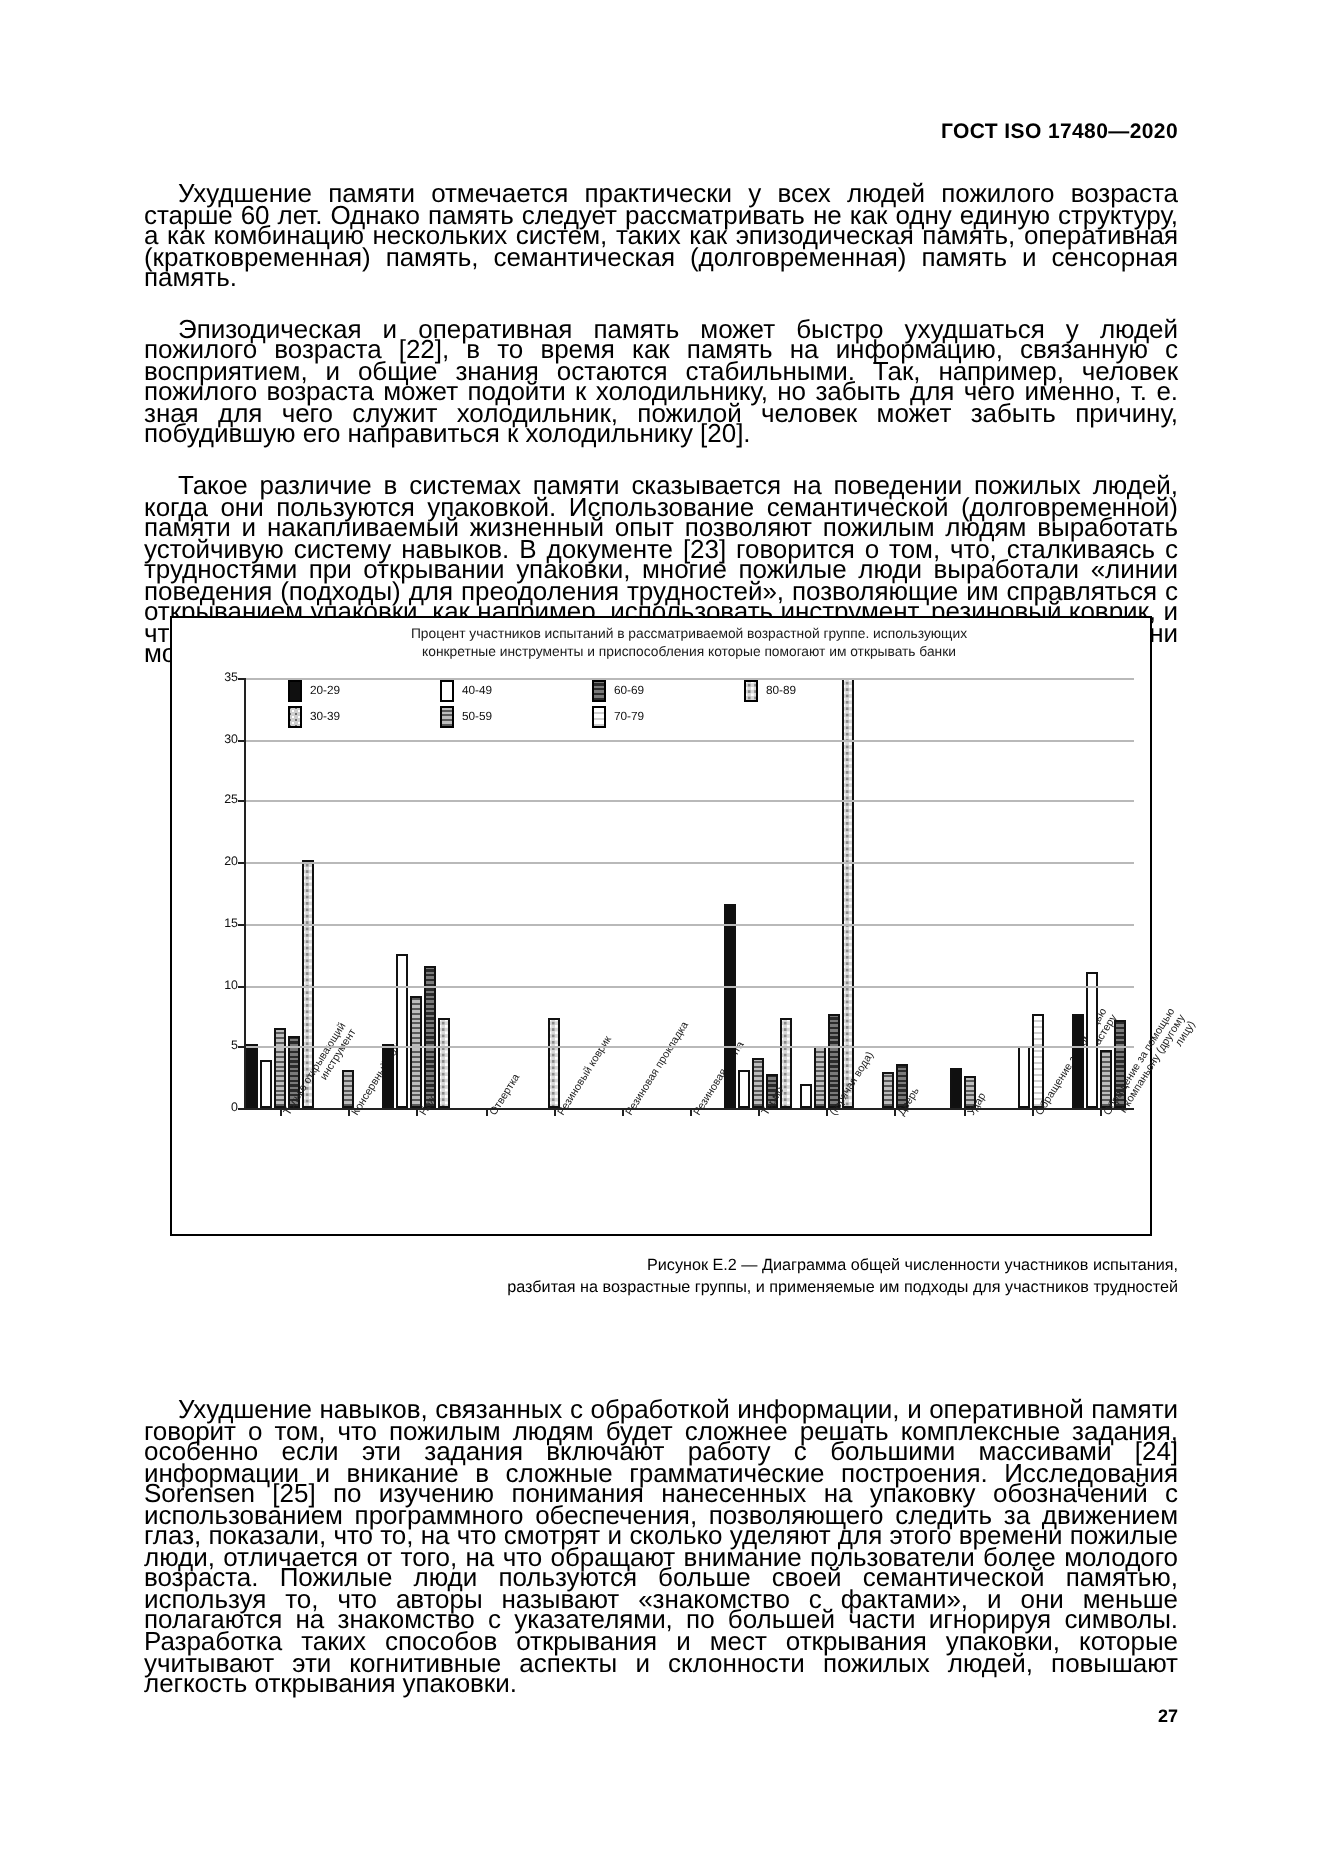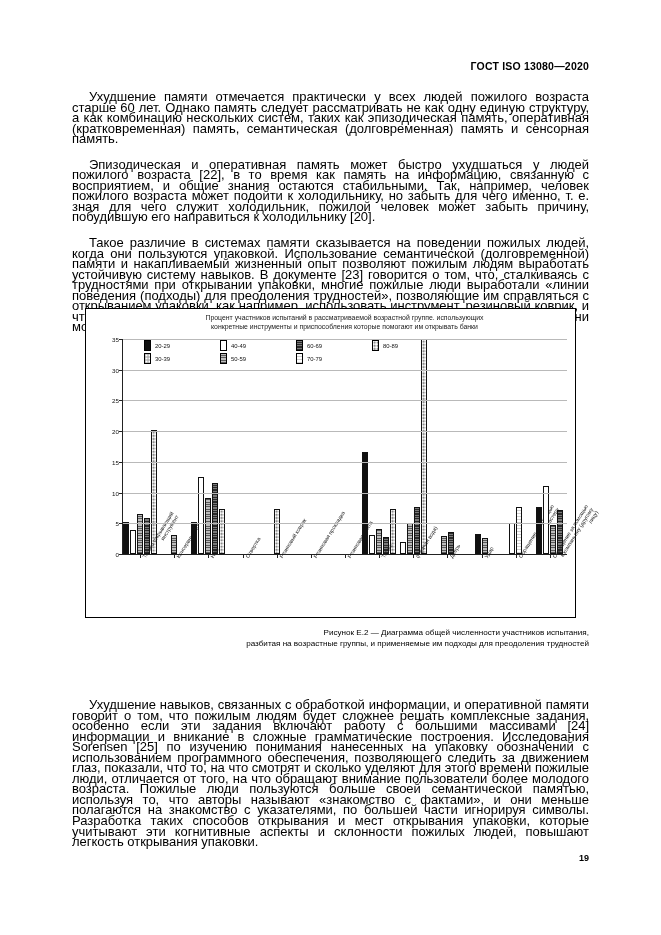--- a/index.html
+++ b/index.html
@@ -114,21 +114,21 @@
   .pageno{
     position:absolute;right:72px;bottom:72px;
     font-size:9px;font-weight:bold;
   }
 </style>
 </head>
 <body>
 
 <div class="page">
 
-  <div class="hdr">ГОСТ ISO 13080—2020</div>
+  <div class="hdr">ГОСТ ISO 17480—2020</div>
 
   <div class="content">
     <p class="body">Ухудшение памяти отмечается практически у всех людей пожилого возраста старше 60 лет. Однако память следует рассматривать не как одну единую структуру, а как комбинацию нескольких систем, таких как эпизодическая память, оперативная (кратковременная) память, семантическая (долговременная) память и сенсорная память.</p>
     <p class="body">Эпизодическая и оперативная память может быстро ухудшаться у людей пожилого возраста [22], в то время как память на информацию, связанную с восприятием, и общие знания остаются стабильными. Так, например, человек пожилого возраста может подойти к холодильнику, но забыть для чего именно, т. е. зная для чего служит холодильник, пожилой человек может забыть причину, побудившую его направиться к холодильнику [20].</p>
     <p class="body">Такое различие в системах памяти сказывается на поведении пожилых людей, когда они пользуются упаковкой. Использование семантической (долговременной) памяти и накапливаемый жизненный опыт позволяют пожилым людям выработать устойчивую систему навыков. В документе [23] говорится о том, что, сталкиваясь с трудностями при открывании упаковки, многие пожилые люди выработали «линии поведения (подходы) для преодоления трудностей», позволяющие им справляться с открыванием упаковки, как например, использовать инструмент, резиновый коврик, и что с возрастом у людей вырабатывается больше таких подходов, из которых они могут выбрать наиболее подходящий вариант (см. рисунок Е.2).</p>
   </div>
 
   <div class="figwrap">
     <div class="chartbox">
 
@@ -294,22 +294,22 @@
           <div class="ytickmark" style="top: 14.2857%;"></div>
           <div class="gl" style="top: 0%;"></div>
           <div class="ytick" style="top: 0%;">35</div>
           <div class="ytickmark" style="top: 0%;"></div>
         </div>
 
     </div>
 
     <div class="figcap">
       <div>Рисунок Е.2 — Диаграмма общей численности участников испытания,</div>
-      <div>разбитая на возрастные группы, и применяемые им подходы для преодоления трудностей</div>
+      <div>разбитая на возрастные группы, и применяемые им подходы для участников трудностей</div>
     </div>
   </div>
 
   <div class="tail">
     <p class="body">Ухудшение навыков, связанных с обработкой информации, и оперативной памяти говорит о том, что пожилым людям будет сложнее решать комплексные задания, особенно если эти задания включают работу с большими массивами [24] информации и вникание в сложные грамматические построения. Исследования Sorensen [25] по изучению понимания нанесенных на упаковку обозначений с использованием программного обеспечения, позволяющего следить за движением глаз, показали, что то, на что смотрят и сколько уделяют для этого времени пожилые люди, отличается от того, на что обращают внимание пользователи более молодого возраста. Пожилые люди пользуются больше своей семантической памятью, используя то, что авторы называют «знакомство с фактами», и они меньше полагаются на знакомство с указателями, по большей части игнорируя символы. Разработка таких способов открывания и мест открывания упаковки, которые учитывают эти когнитивные аспекты и склонности пожилых людей, повышают легкость открывания упаковки.</p>
   </div>
 
-  <div class="pageno">19</div>
+  <div class="pageno">27</div>
 </div>
 
 </body></html>

